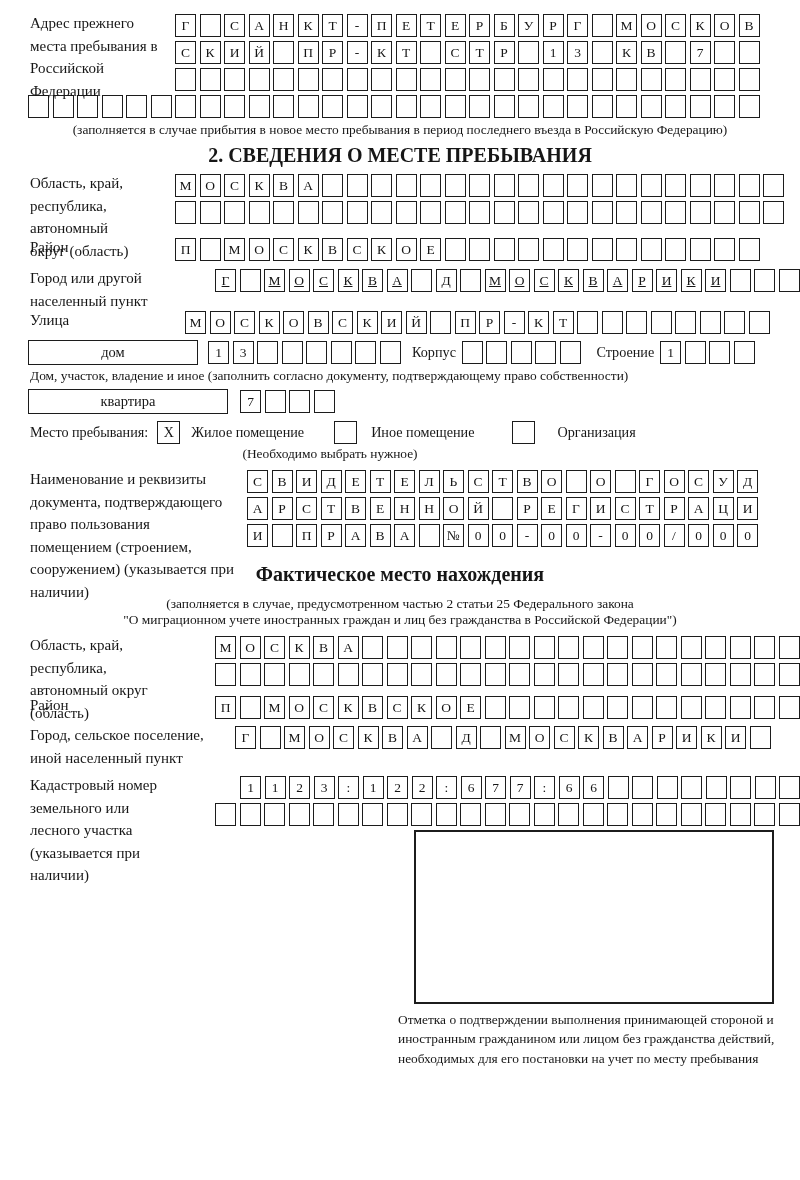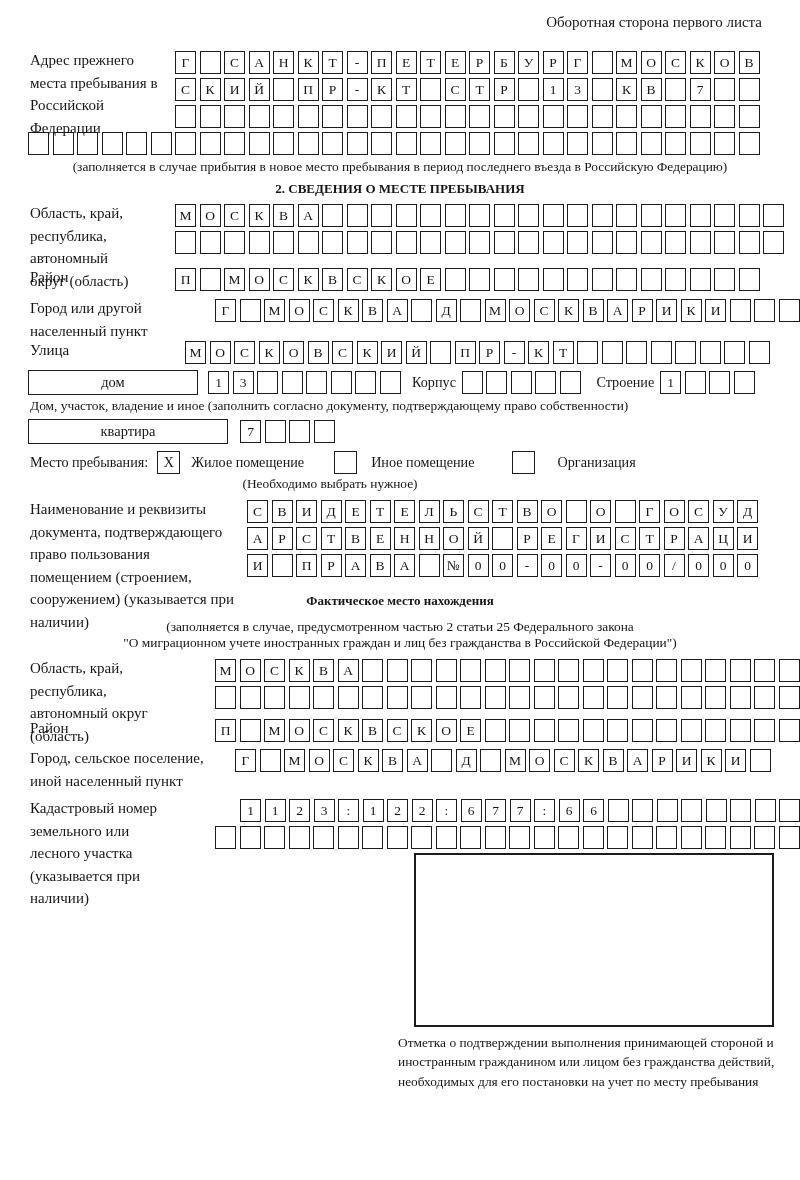--- a/index.html
+++ b/index.html
@@ -16,35 +16,34 @@
     flex:none;width:19px;height:21px;border:1.6px solid #1c1c1c;margin-right:3.5px;
     display:inline-flex;align-items:center;justify-content:center;
     font-size:13.5px;background:#fff;
   }
   .crow{margin-bottom:4px;}
   .stack{display:flex;flex-direction:column;}
   .ml145{margin-left:145px;} .ml155{margin-left:155px;} .ml175{margin-left:145px;}
   .ml185{margin-left:185px;} .ml205{margin-left:205px;}
   .ml217{margin-left:217px;}
   .note{font-size:13.4px;text-align:center;}
-  .title{font-size:13px;font-weight:bold;text-align:center;}
+  .title{font-size:20px;font-weight:bold;text-align:center;}
   .wbox{height:23px;border:1.6px solid #1c1c1c;display:flex;align-items:center;justify-content:center;font-size:14.5px;flex:none;box-sizing:content-box;}
   .inline-row{display:flex;align-items:center;}
   .slabel{font-size:14.2px;flex:none;}
   .chk{flex:none;width:21px;height:21px;border:1.6px solid #1c1c1c;display:inline-flex;align-items:center;justify-content:center;font-size:14px;}
   .stamp-wrap{margin-left:368px;width:392px;}
   .stamp{width:356px;height:170px;border:2px solid #1c1c1c;margin:0 auto;}
   .stamp-caption{font-size:13.4px;text-align:left;line-height:1.45;margin-top:6px;}
 </style>
 </head>
 <body>
 
 <div class="page">
 
-  <div class="hdr">Оборотная сторона первого листа</div>
 
   <div class="frow">
     <div class="flabel" style="width:138px;">Адрес прежнего места пребывания в Российской Федерации</div>
     <div class="stack ml175">
       <div class="cells crow">
           <span class="cell">Г</span>
           <span class="cell"></span>
           <span class="cell">С</span>
           <span class="cell">А</span>
           <span class="cell">Н</span>
@@ -241,21 +240,21 @@
         <span class="cell"></span>
         <span class="cell"></span>
         <span class="cell"></span>
         <span class="cell"></span>
         <span class="cell"></span>
         <span class="cell"></span>
         <span class="cell"></span>
       </div>
   </div>
 
-  <div class="frow" style="margin-bottom:10px;height:32px;">
+  <div class="frow" style="margin-bottom:10px;height:32px;text-decoration:underline;">
     <div class="flabel" style="width:150px;">Город или другой населенный пункт</div>
     <div class="cells ml185">
         <span class="cell">Г</span>
         <span class="cell"></span>
         <span class="cell">М</span>
         <span class="cell">О</span>
         <span class="cell">С</span>
         <span class="cell">К</span>
         <span class="cell">В</span>
         <span class="cell">А</span>

